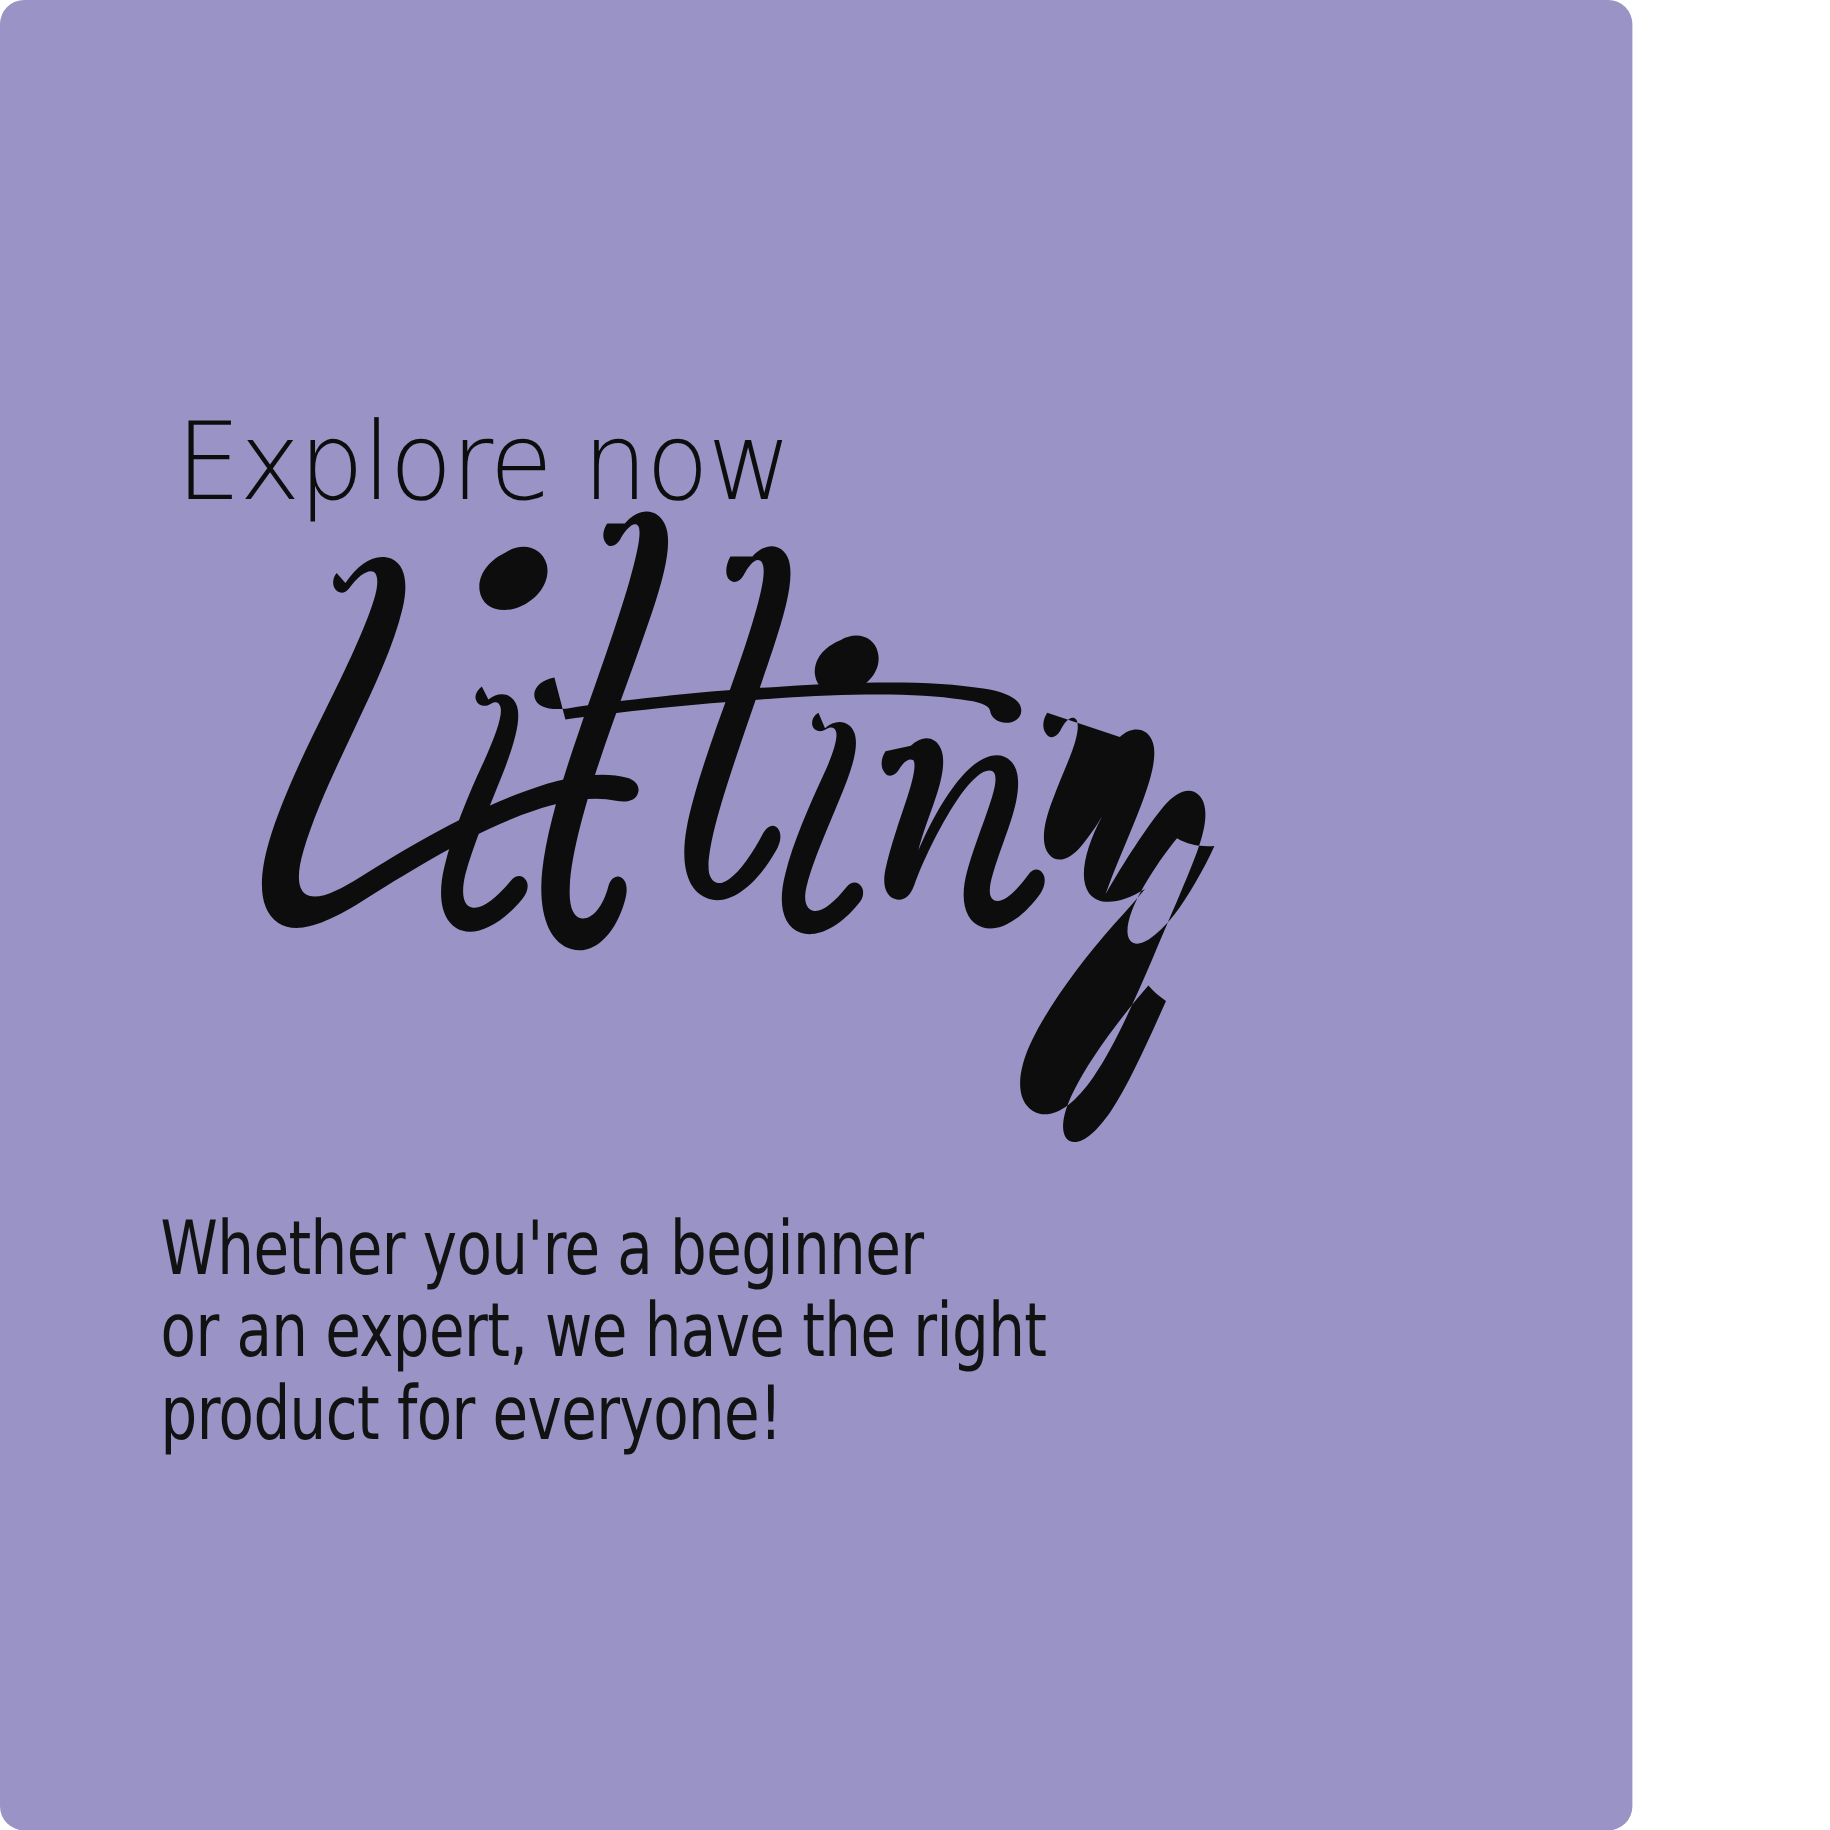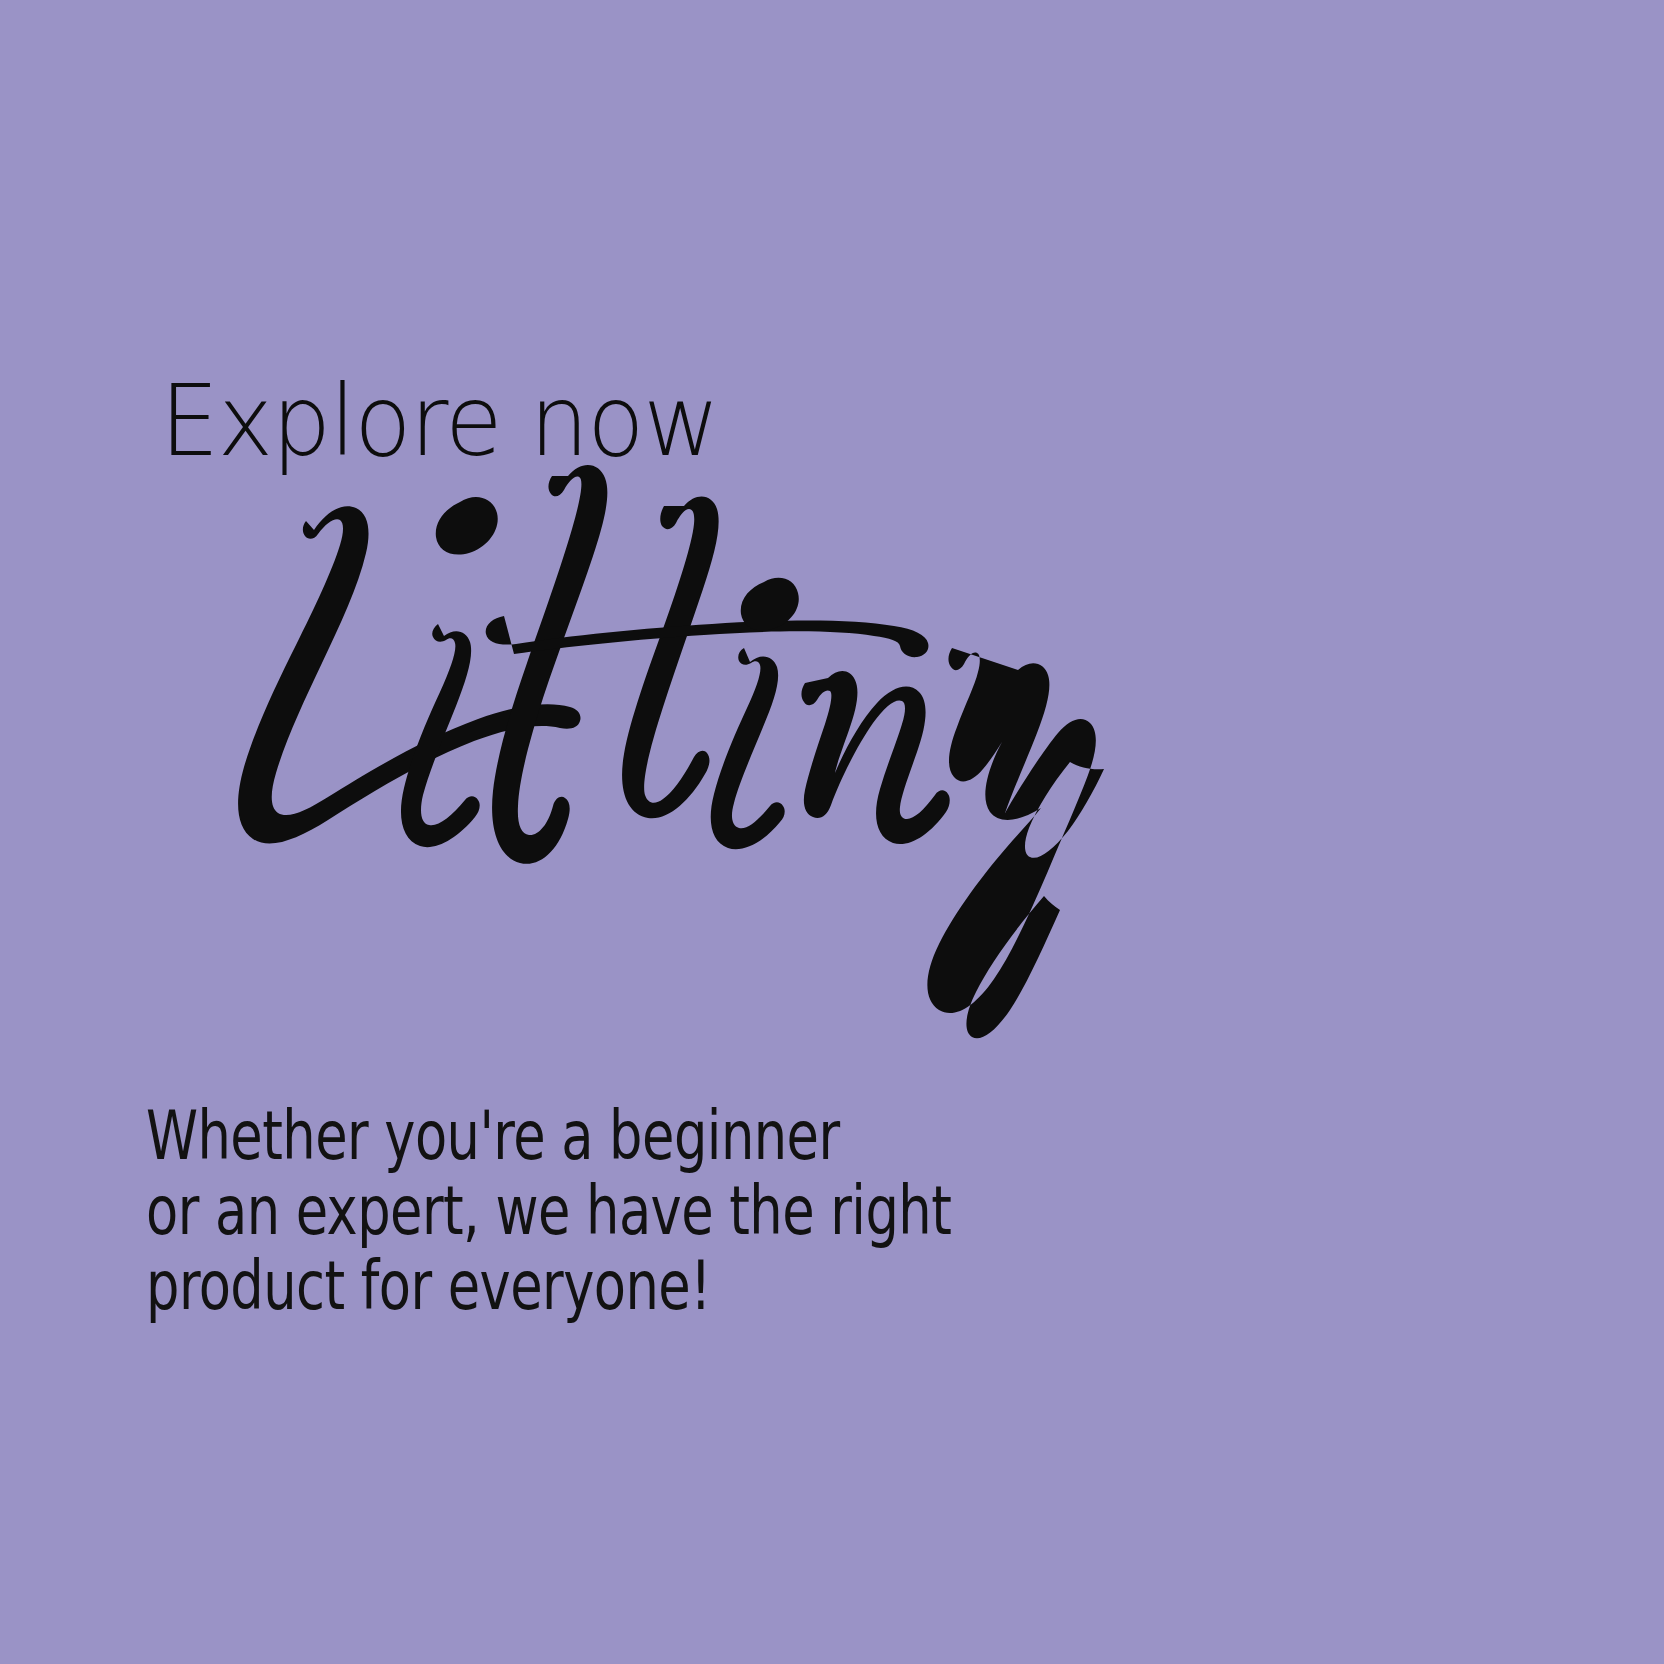--- a/index.html
+++ b/index.html
@@ -7,24 +7,25 @@
     padding: 0;
   }
   body {
     width: 1664px;
     height: 1664px;
     overflow: hidden;
     font-family: "Liberation Sans", sans-serif;
   }
   #poster {
     position: relative;
-    width: 1664px;
+    width: 1484px;
     height: 1664px;
     background: #9a93c6;
     overflow: hidden;
+    border-radius: 22px;
   }
   #eyebrow {
     position: absolute;
     left: 160px;
     top: 372px;
     font-family: "DejaVu Sans", sans-serif;
     font-size: 98px;
     font-weight: 200;
     letter-spacing: -1.5px;
     line-height: 1;

